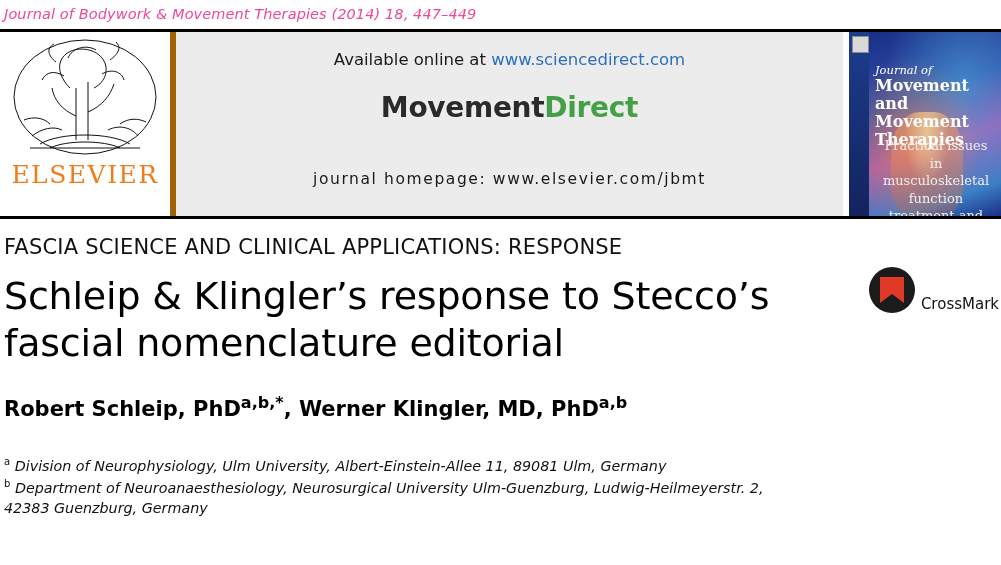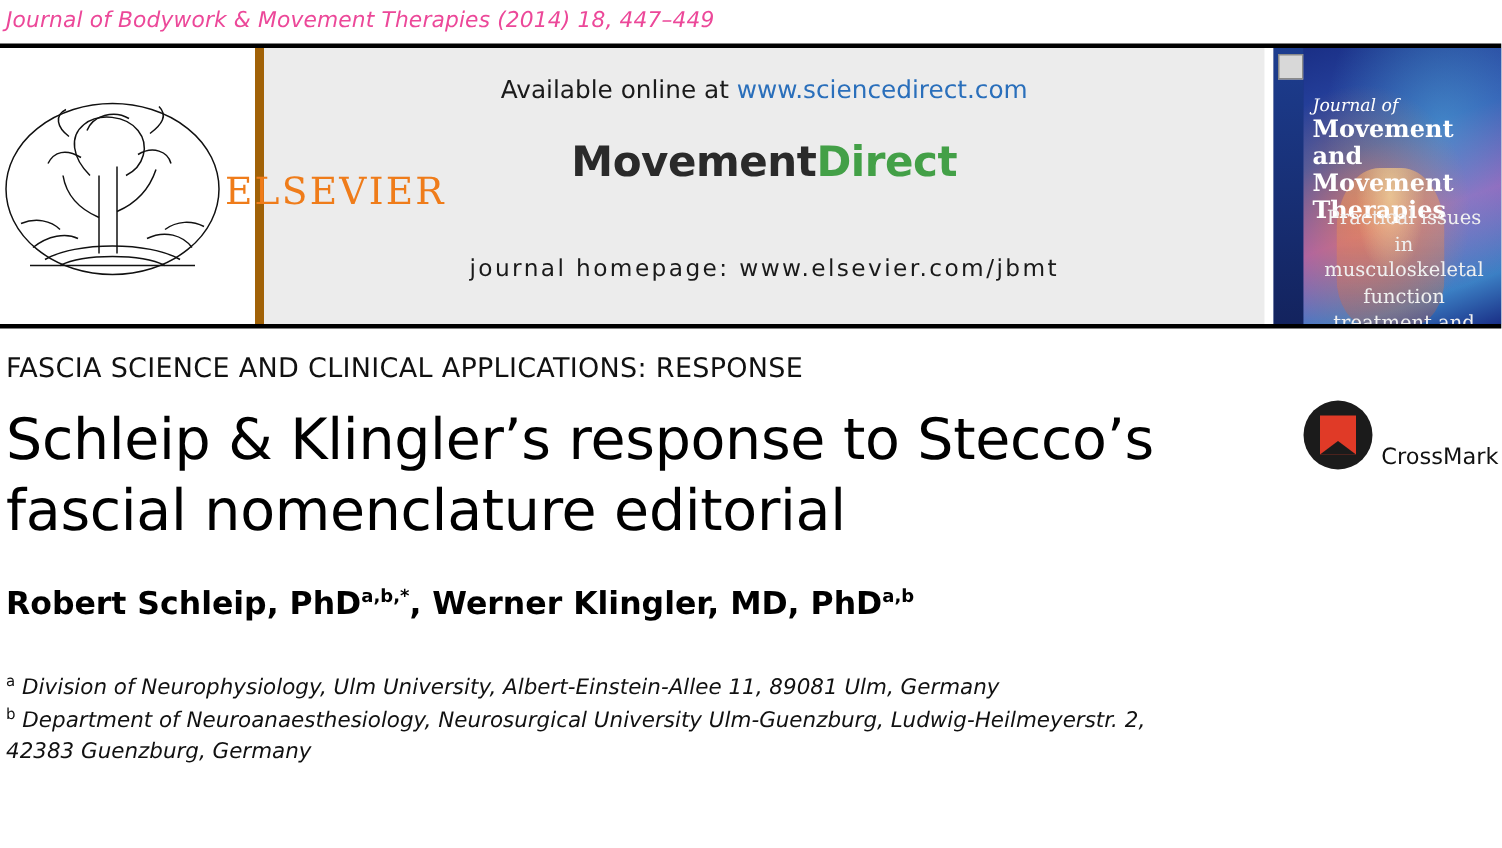--- a/index.html
+++ b/index.html
@@ -34,21 +34,21 @@
     border-bottom: 3px solid #000;
     height: 190px;
     box-sizing: border-box;
   }
   .banner-left {
     width: 170px;
     flex: 0 0 170px;
     background: #ffffff;
     position: relative;
     display: flex;
-    flex-direction: row;
+    flex-direction: column;
     justify-content: flex-start;
     align-items: center;
     padding-top: 4px;
     box-sizing: border-box;
   }
   .elsevier-tree {
     width: 150px;
     height: 122px;
     position: relative;
   }
@@ -156,42 +156,42 @@
     border-radius: 40% 40% 30% 30%;
     opacity: 0.85;
   }
 
   
   .article {
     padding: 16px 4px 0 4px;
     position: relative;
   }
   .section-kicker {
-    font-size: 18px;
+    font-size: 21px;
     letter-spacing: 0.2px;
     color: #111;
     margin-bottom: 14px;
   }
   .title {
     font-size: 38px;
     line-height: 1.24;
     font-weight: 400;
     color: #000;
     max-width: 800px;
     margin: 0 0 26px 0;
     letter-spacing: -0.2px;
   }
   .authors {
     font-size: 21px;
     font-weight: bold;
     color: #000;
     margin-bottom: 34px;
   }
   .authors sup {
-    font-size: 12px;
+    font-size: 16px;
     font-weight: bold;
     vertical-align: super;
   }
   .affil {
     font-size: 14.3px;
     font-style: italic;
     line-height: 1.42;
     color: #111;
     max-width: 790px;
   }

